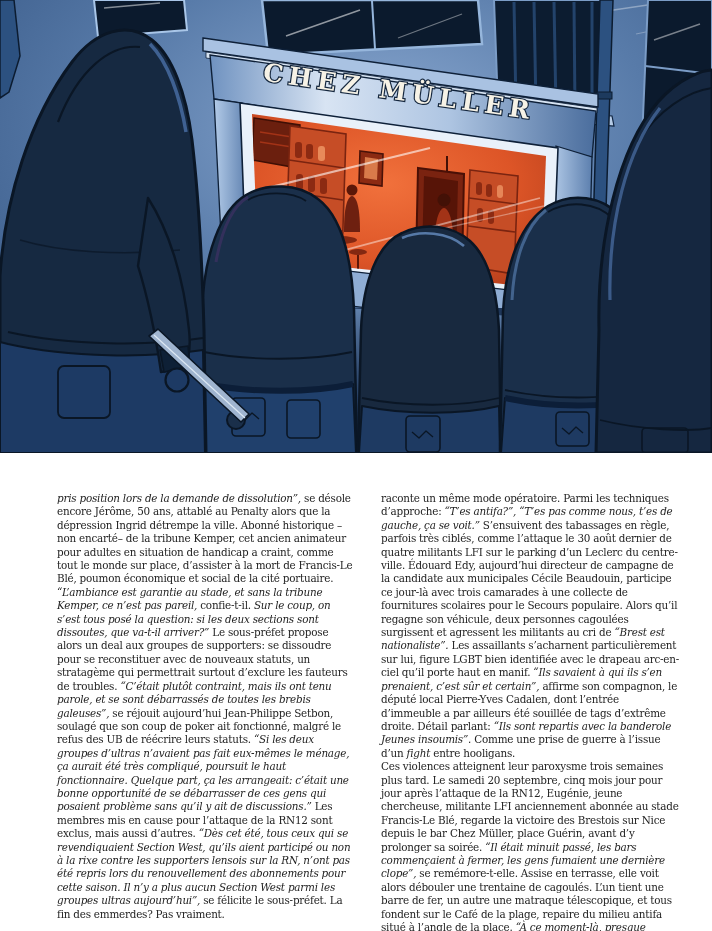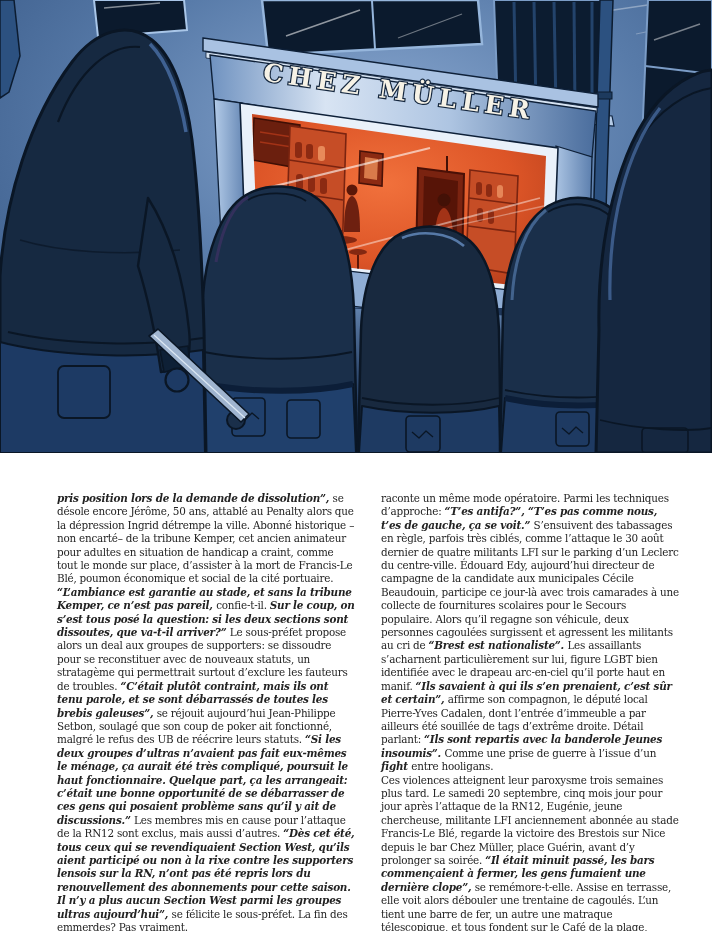--- a/index.html
+++ b/index.html
@@ -15,21 +15,21 @@
   .text-area{
     position:absolute;left:57px;top:492px;width:622px;
     display:flex;gap:26px;
   }
   .col{
     width:298px;
     font-size:10.4px;line-height:13.4px;letter-spacing:-0.22px;
     color:#232323;text-align:left;
   }
   .col p{margin:0;}
-  .col em{font-style:italic;font-weight:bold;}
+  .col em{font-style:italic;}
   .crosshead{
     font-size:17px;line-height:19px;font-weight:700;
     color:#0c0c0c;letter-spacing:-0.3px;
     margin:9px 0 8px 0;
   }
   .sign-text{
     font-family:"DejaVu Serif", serif;
     font-weight:700;
   }
 </style>

